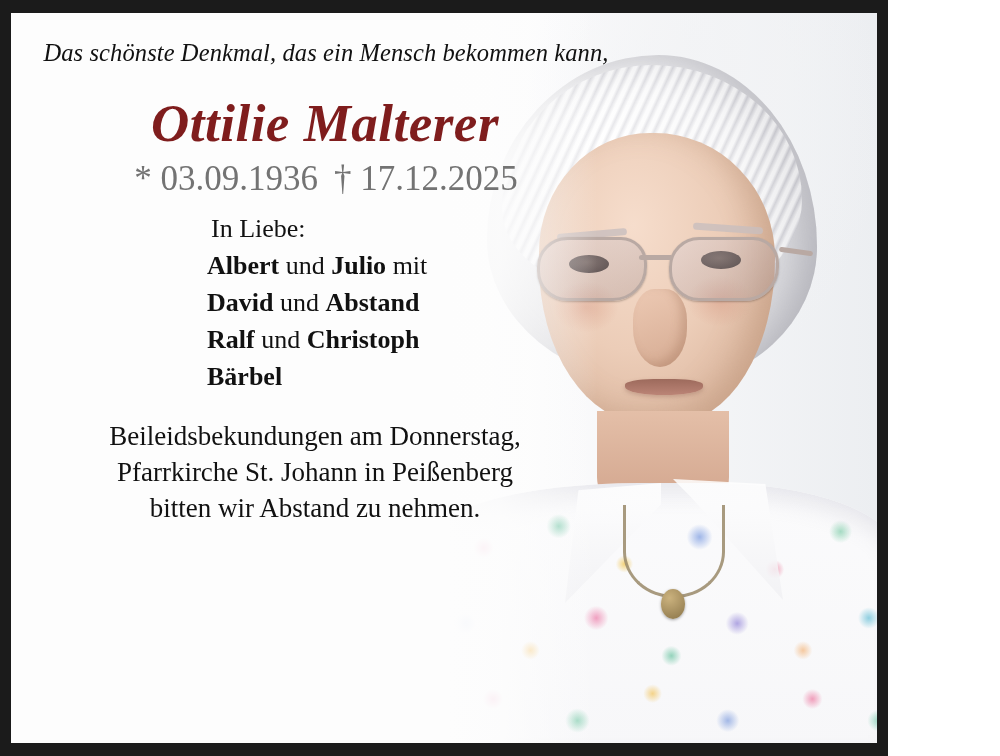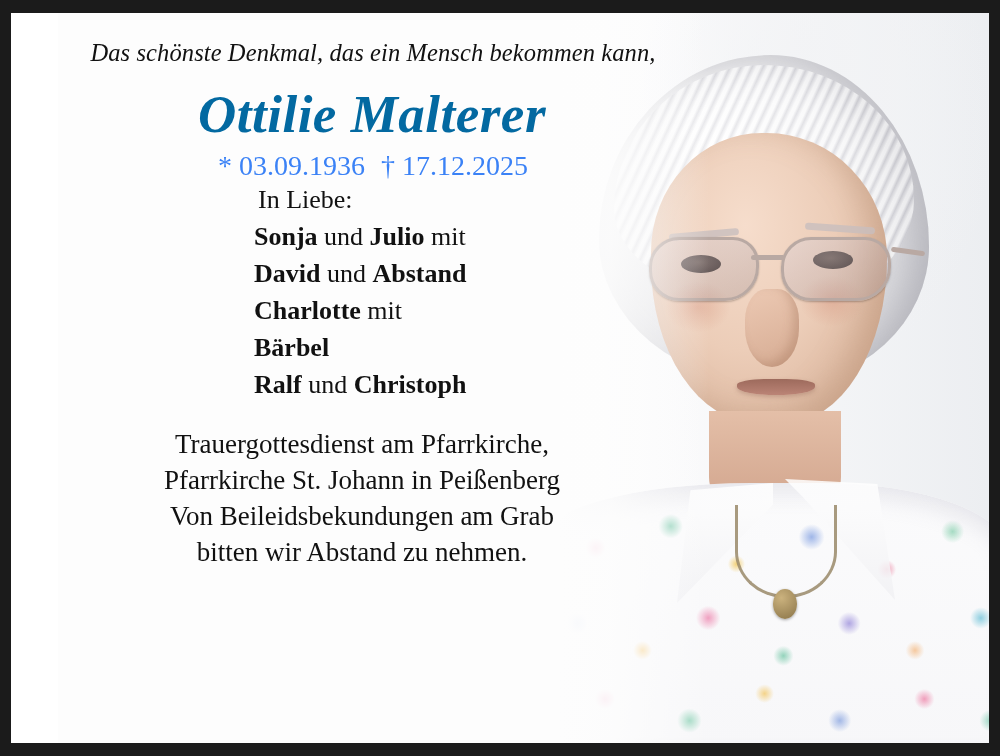--- a/index.html
+++ b/index.html
@@ -9,30 +9,29 @@
   }
   body {
     width: 1000px;
     height: 756px;
     font-family: "Liberation Serif", serif;
     overflow: hidden;
   }
 
   .obituary {
     position: relative;
-    width: 1000px;
+    width: 888px;
     height: 756px;
     background: #ffffff;
     box-sizing: border-box;
     border-top: 13px solid #1b1b1b;
     border-bottom: 13px solid #1b1b1b;
     border-left: 11px solid #1b1b1b;
     border-right: 11px solid #1b1b1b;
     overflow: hidden;
-    padding-left: 47px;
   }
 
   .inner {
     position: relative;
     width: 100%;
     height: 100%;
     background: #fdfdfd;
     overflow: hidden;
   }
 
@@ -274,42 +273,42 @@
     font-size: 24.5px;
     line-height: 1.32;
     color: #111;
     text-align: center;
     padding: 8px 14px 0 24px;
     letter-spacing: .1px;
   }
   .quote .author { font-style: normal; }
 
   .name {
-    margin-top: 15px;
+    margin-top: 24px;
     text-align: center;
     font-size: 53px;
     font-weight: bold;
     font-style: italic;
-    color: #0369a1;
+    color: #7f1d1d;
     letter-spacing: .5px;
     padding-left: 8px;
   }
 
   .dates {
     margin-top: 6px;
     text-align: center;
-    font-size: 28px;
-    color: #3b82f6;
+    font-size: 35px;
+    color: #737373;
     padding-left: 10px;
     white-space: nowrap;
   }
   .dates .sep { display: inline-block; width: 16px; }
 
   .family {
-    margin-top: 0;
+    margin-top: 12px;
     padding-left: 196px;
     font-size: 26px;
     line-height: 1.42;
     color: #111;
   }
   .family .line { white-space: nowrap; }
   .family b { font-weight: bold; }
   .family .in-liebe { margin-left: 4px; }
   .family .closing { margin-left: -6px; }
 
@@ -366,30 +365,28 @@
 
       <div class="name">Ottilie Malterer</div>
 
       <div class="dates">
         <span>* 03.09.1936</span><span class="sep"></span><span>† 17.12.2025</span>
       </div>
 
       <div class="family">
         <div class="line in-liebe">In Liebe:</div>
         <div id="family-lines">
-            <div class="line"><b>Sonja</b><span> und </span><b>Julio</b><span> mit</span></div>
+            <div class="line"><b>Albert</b><span> und </span><b>Julio</b><span> mit</span></div>
             <div class="line"><b>David</b><span> und </span><b>Abstand</b></div>
-            <div class="line"><b>Charlotte</b><span> mit</span></div>
+            <div class="line"><b>Ralf</b><span> und </span><b>Christoph</b></div>
             <div class="line"><b>Bärbel</b></div>
-            <div class="line"><b>Ralf</b><span> und </span><b>Christoph</b></div>
           </div>
       </div>
 
       <div class="service" id="service-block">
-          <div class="line">Trauergottesdienst am Pfarrkirche,</div>
+          <div class="line">Beileidsbekundungen am Donnerstag,</div>
           <div class="line">Pfarrkirche St. Johann in Peißenberg</div>
-          <div class="line">Von Beileidsbekundungen am Grab</div>
           <div class="line">bitten wir Abstand zu nehmen.</div>
         </div>
 
     </div>
   </div>
 </div>
 
 </body></html>

